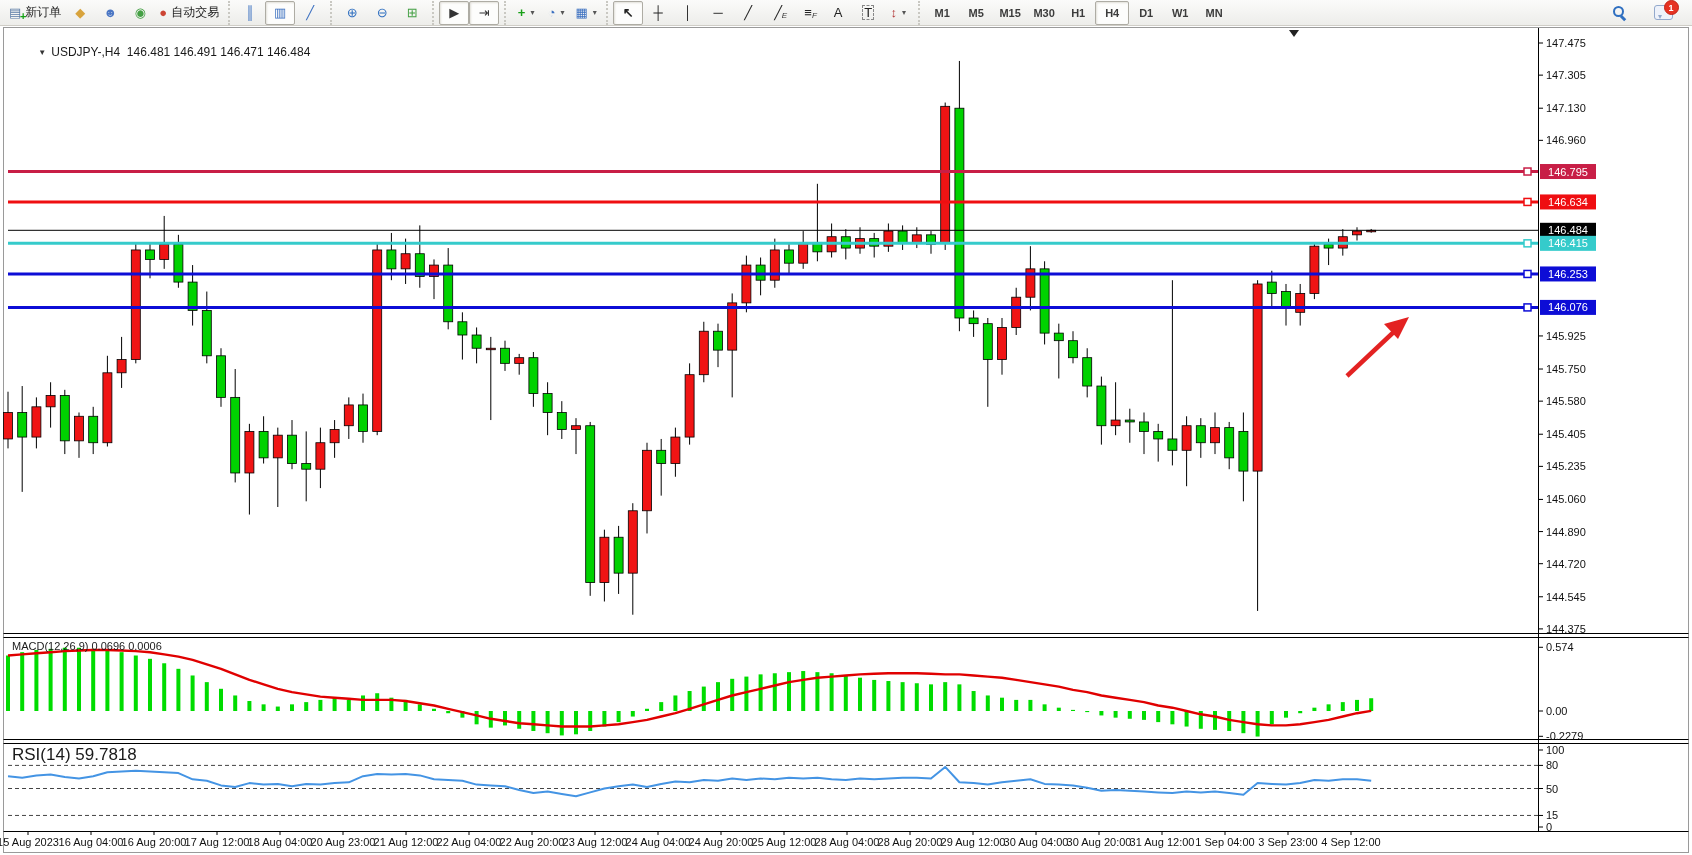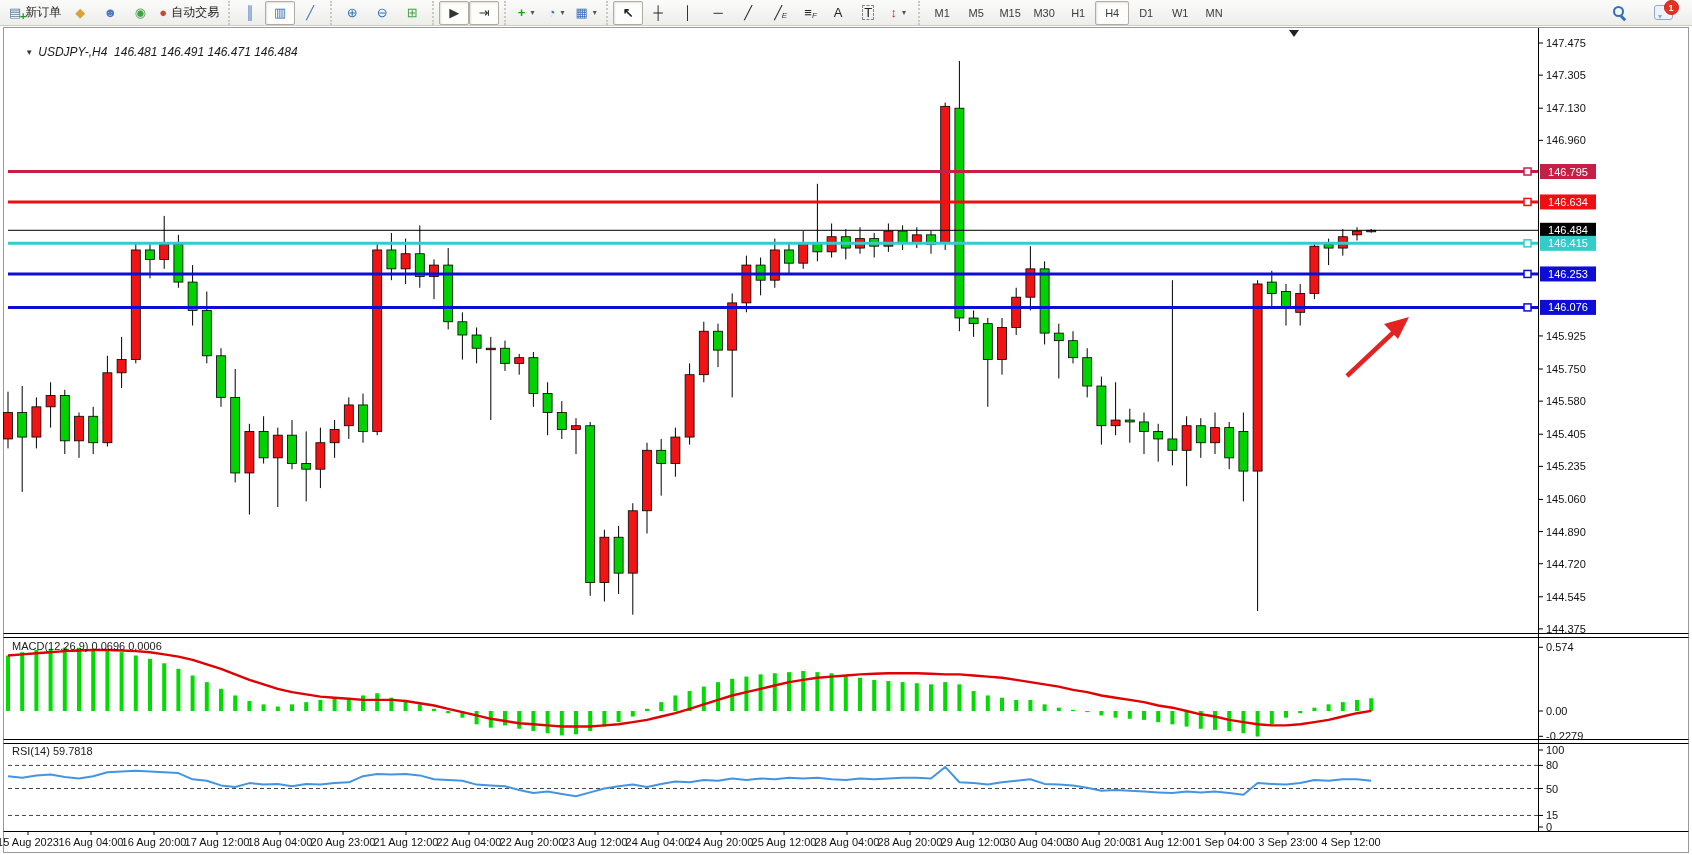--- a/index.html
+++ b/index.html
@@ -12,41 +12,41 @@
   .tb-group{display:flex;align-items:center;height:24px;padding:0 5px;border-left:2px dotted #c9c8c2;}
   .tb-group:first-child{border-left:none;}
   .tb-btn{display:inline-flex;align-items:center;gap:4px;height:22px;min-width:22px;
     padding:0 3px;border:1px solid transparent;border-radius:2px;cursor:default;
     font-size:12px;color:#222;background:transparent;justify-content:center;}
   .tb-btn.active{background:#fdfdfc;border-color:#aeaca4;box-shadow:inset 1px 1px 2px #e2e0da;}
   .tb-btn .icon{position:relative;font-size:13px;line-height:13px;display:inline-block;}
   .tb-btn .icon .sub{position:absolute;right:-5px;bottom:-3px;font-size:8px;color:#333;}
   .tb-btn .icon .plusmark{position:absolute;right:-5px;bottom:-4px;color:#13a113;font-weight:bold;font-size:11px;}
   .tb-btn .caret{font-size:8px;color:#555;margin-left:1px;}
-  .tb-btn.tf{font-weight:normal;font-size:11px;color:#3c3c3c;min-width:26px;}
+  .tb-btn.tf{font-weight:bold;font-size:11px;color:#3c3c3c;min-width:26px;}
   .tb-right{margin-left:auto;display:flex;align-items:center;gap:14px;padding-right:14px;}
   .mag{position:relative;width:13px;height:13px;display:inline-block;}
   .mag::before{content:"";position:absolute;left:0;top:0;width:7px;height:7px;
     border:2px solid #2f6fc0;border-radius:50%;}
   .mag::after{content:"";position:absolute;left:9px;top:9px;width:6px;height:2.5px;
     background:#2f6fc0;transform:rotate(45deg);transform-origin:0 0;}
   .bubble{position:relative;width:17px;height:13px;background:#eef2fa;
     border:1px solid #93a9cc;border-radius:3px;display:inline-block;}
   .bubble::after{content:"";position:absolute;left:3px;bottom:-4px;border:4px solid transparent;
     border-top-color:#93a9cc;border-left-width:2px;border-right-width:2px;}
   .badge{position:absolute;top:-6px;right:-7px;width:13px;height:13px;border-radius:50%;
     background:#e63222;color:#fff;font-size:9px;font-weight:bold;display:flex;
     align-items:center;justify-content:center;border:1px solid #c22316;}
   .dashedT{border:1px dashed #888;padding:0 1px;}
   
   .ovl{position:absolute;z-index:4;color:#1a1a1a;white-space:pre;}
-  #chart-title{left:12px;top:31px;font-size:12px;font-style:italic;}
+  #chart-title{left:25px;top:31px;font-size:12px;}
   #chart-title .tri{font-size:8px;color:#333;margin-right:5px;vertical-align:1px;}
   #macd-label{left:12px;top:640px;font-size:11px;}
-  #rsi-label{left:12px;top:745px;font-size:11px;}
+  #rsi-label{left:12px;top:745px;font-size:17px;}
   svg{position:absolute;left:0;top:0;z-index:1;}
 </style>
 </head>
 <body>
 
 <div id="screen">
   <div class="toolbar" id="toolbar">
       <span class="tb-group">
         <span class="tb-btn">
           <span class="icon" style="color: rgb(90, 123, 166);">▤<i class="plusmark">+</i></span>

